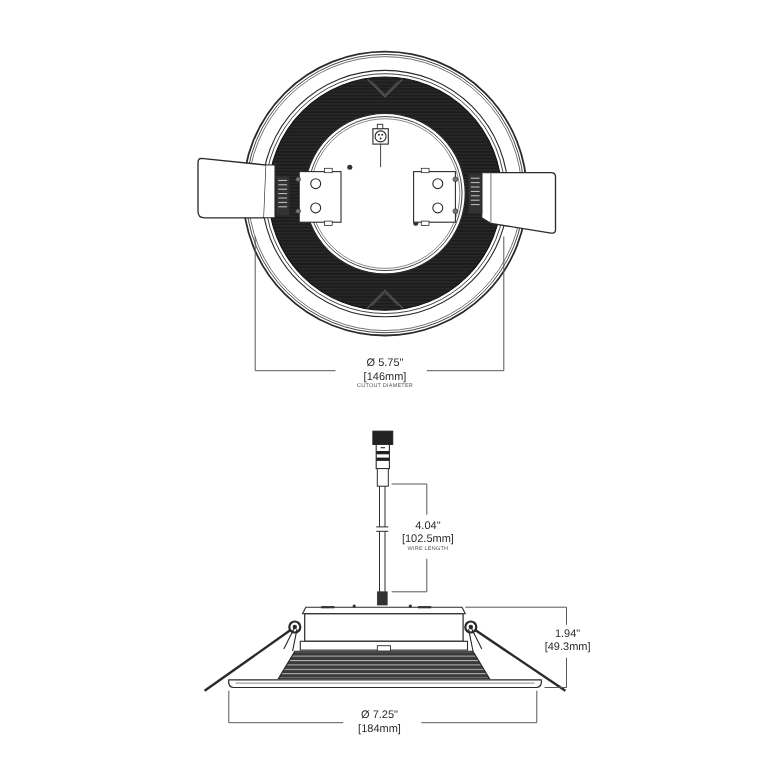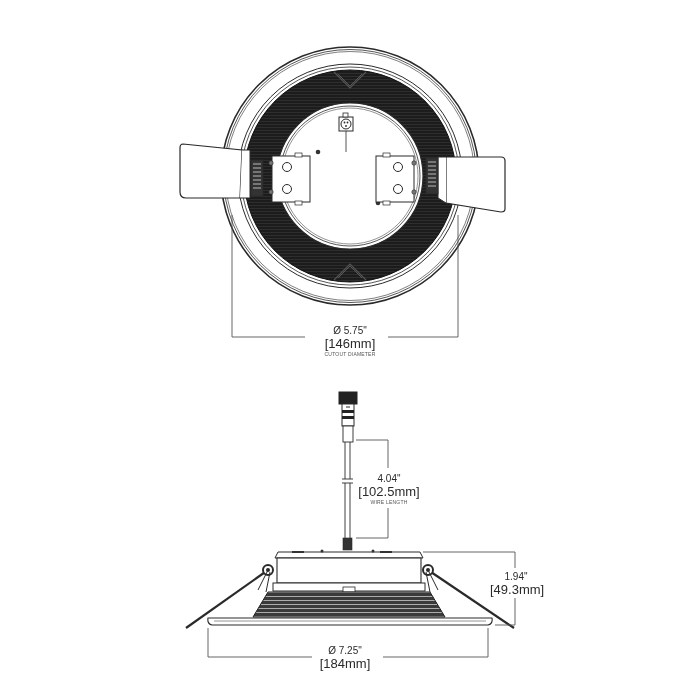--- a/index.html
+++ b/index.html
@@ -2,21 +2,21 @@
 <html><head>
 <meta charset="utf-8">
 <style>
   html, body { margin: 0; padding: 0; background: #ffffff; }
   body { width: 700px; height: 700px; position: relative; overflow: hidden;
          font-family: "Liberation Sans", sans-serif; color: #333; }
   .drawing { position: absolute; left: 0; top: 0; width: 700px; height: 700px; }
   .dim-label { position: absolute; text-align: center; font-family: "Liberation Sans", sans-serif;
                color: #2a2a2a; line-height: 1.15; }
   .dim-label .main { font-size: 10px; display: block; }
-  .dim-label .sub { font-size: 13px; display: block; }
+  .dim-label .sub { font-size: 10px; display: block; }
   .dim-label .note { font-size: 5px; letter-spacing: 0.2px; color: #555; display: block; margin-top: 1px; }
 </style>
 </head>
 <body>
 
 <svg class="drawing" width="700" height="700" viewBox="0 0 700 700" xmlns="http://www.w3.org/2000/svg">
   <defs>
     <pattern id="ringLines" width="3" height="3" patternUnits="userSpaceOnUse">
       <rect width="3" height="3" fill="#1c1c1c"></rect>
       <line x1="0" y1="1.5" x2="3" y2="1.5" stroke="#3a3a3a" stroke-width="0.6"></line>

